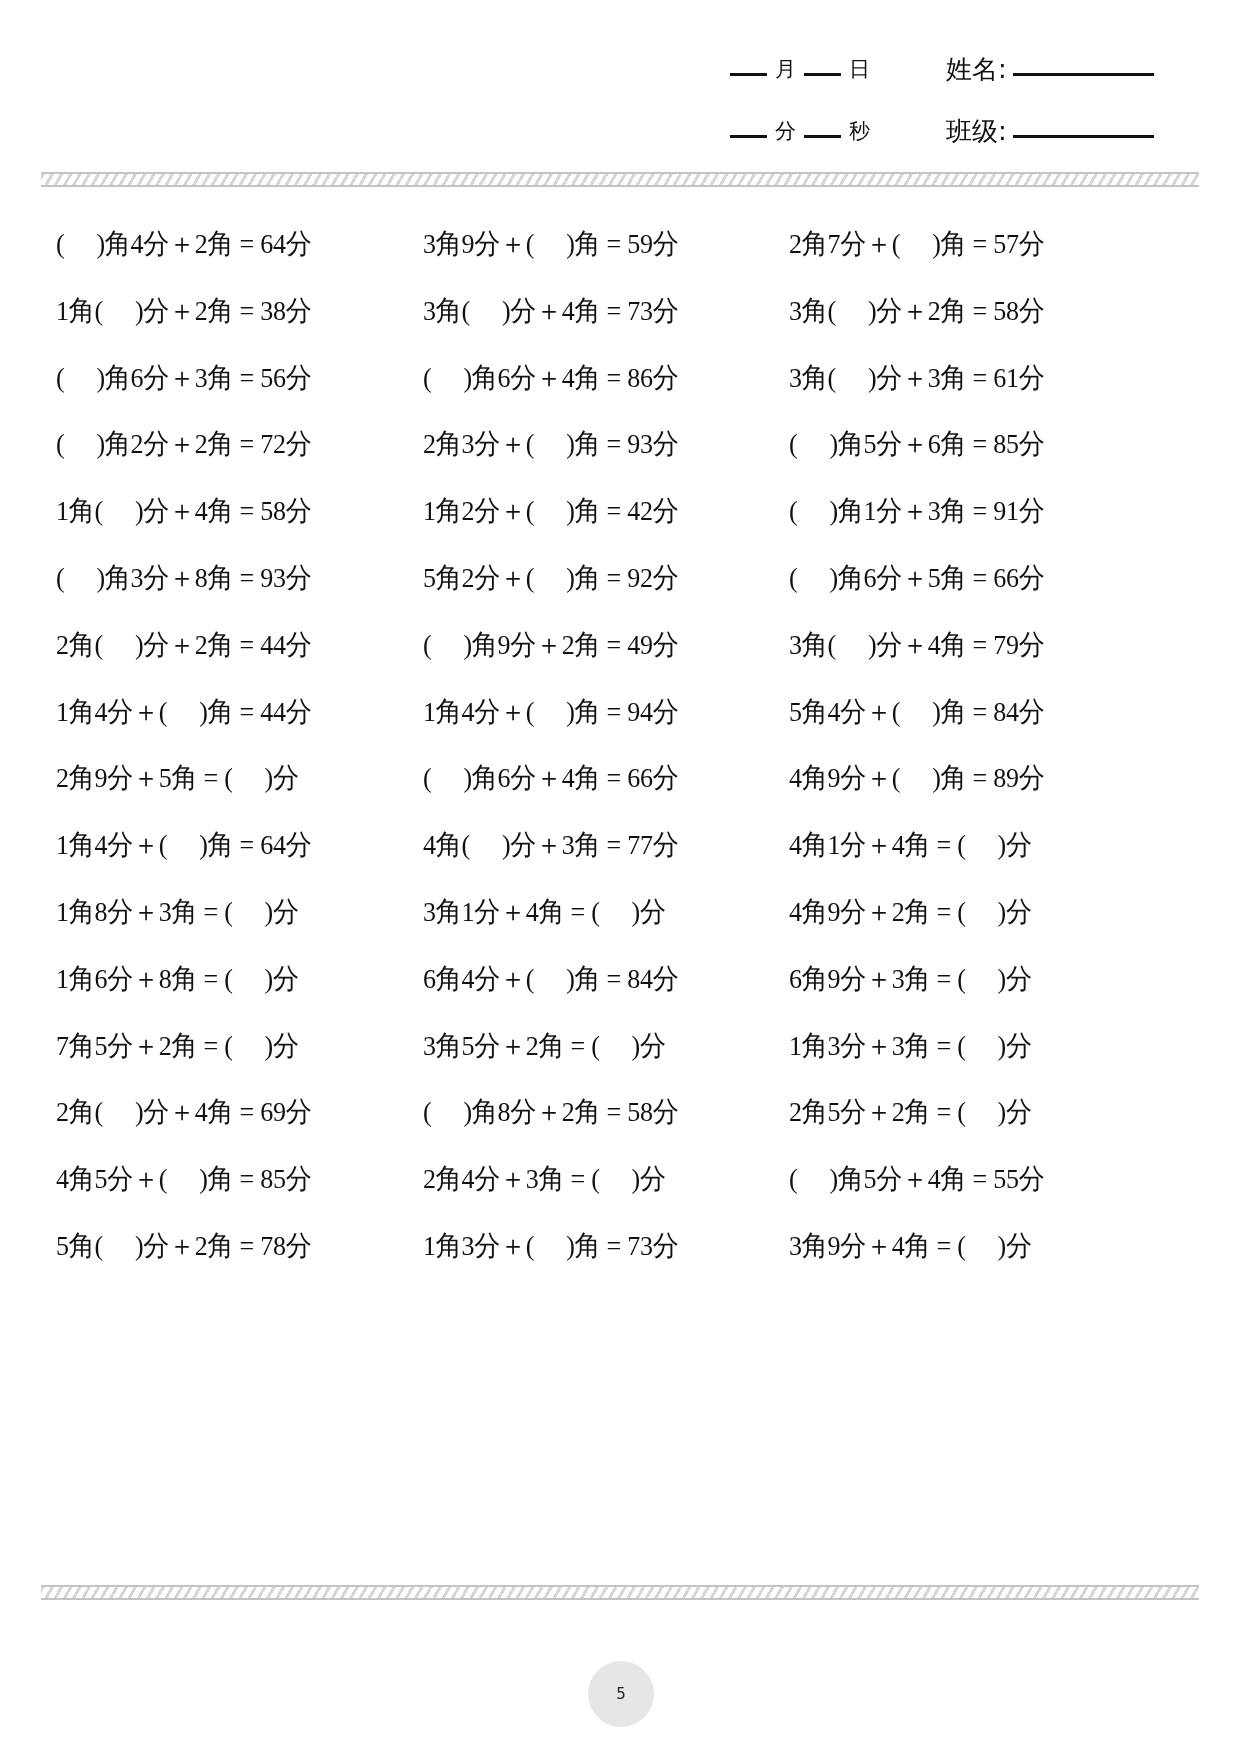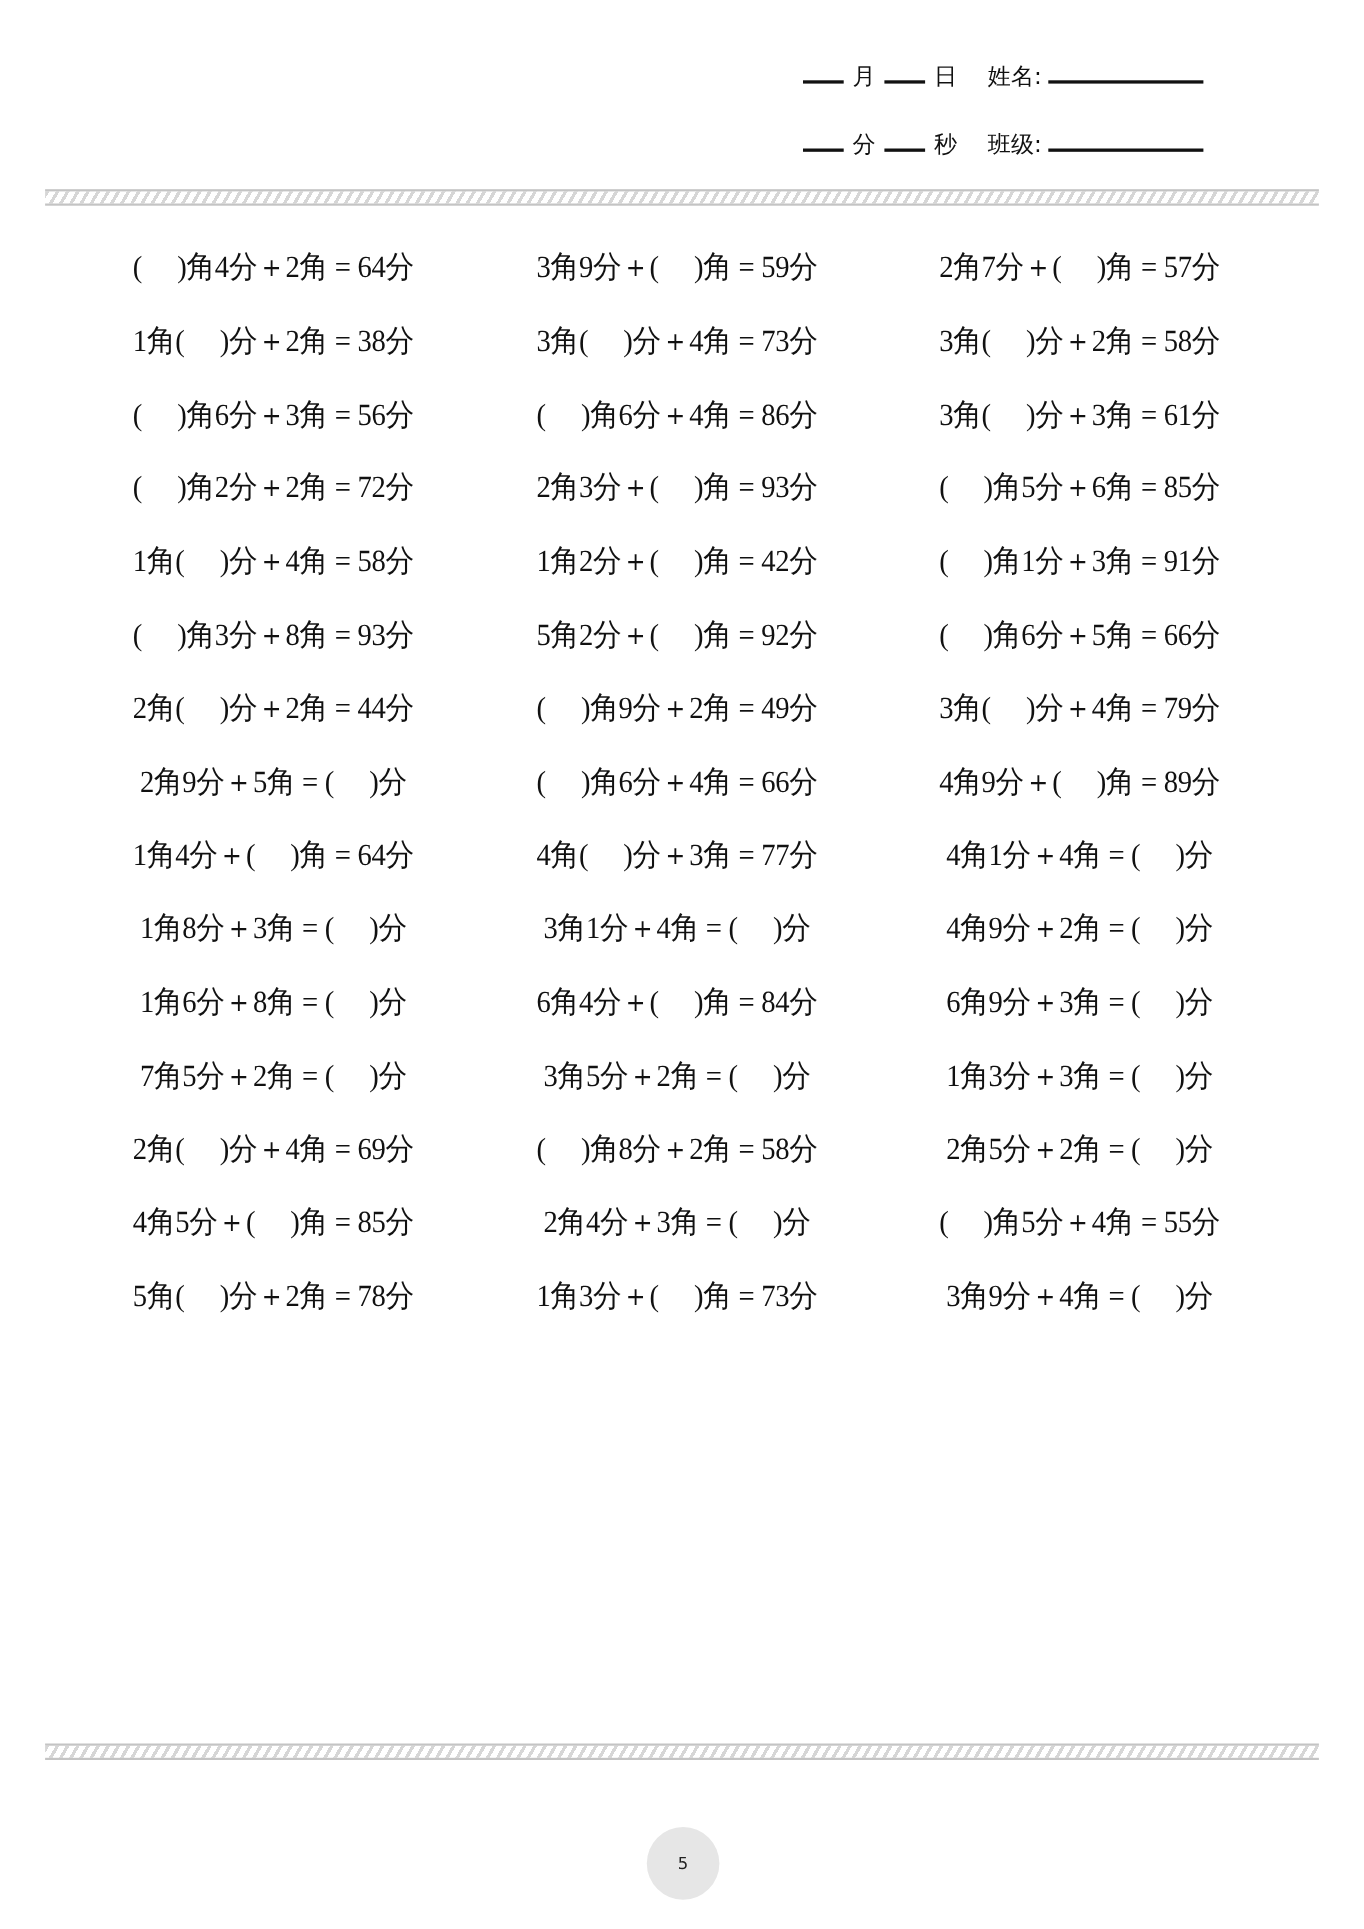--- a/index.html
+++ b/index.html
@@ -40,22 +40,22 @@
       margin-bottom: 6px;
     }
     .unit {
       display: inline-block;
       margin: 0 8px 0 8px;
       font-size: 21px;
       line-height: 26px;
     }
     .field-label {
       display: inline-block;
-      margin-left: 20px;
-      font-size: 21px;
+      margin-left: 68px;
+      font-size: 26px;
       line-height: 26px;
     }
     .blank-long {
       display: inline-block;
       width: 141px;
       border-bottom: 3px solid #111;
       margin-left: 6px;
       margin-bottom: 6px;
     }
     .separator {
@@ -70,24 +70,23 @@
         #ffffff 0px,
         #ffffff 5px,
         #d6d6d6 5px,
         #d6d6d6 8px
       );
     }
     .separator.top { top: 172px; }
     .separator.bottom { top: 1585px; }
     .problems {
       position: absolute;
-      left: 78px;
+      left: 56px;
       top: 226px;
       width: 1100px;
-      text-align: center;
     }
     .prow {
       display: flex;
       height: 66.8px;
       align-items: flex-start;
     }
     .problem {
       width: 373px;
       font-size: 28px;
       line-height: 36px;
@@ -166,20 +165,25 @@
     <div class="problem">(　 )角3分＋8角 = 93分</div>
     <div class="problem">5角2分＋(　 )角 = 92分</div>
     <div class="problem">(　 )角6分＋5角 = 66分</div>
   </div>
   <div class="prow">
     <div class="problem">2角(　 )分＋2角 = 44分</div>
     <div class="problem">(　 )角9分＋2角 = 49分</div>
     <div class="problem">3角(　 )分＋4角 = 79分</div>
   </div>
   <div class="prow">
+    <div class="problem">1角4分＋(　 )角 = 44分</div>
+    <div class="problem">1角4分＋(　 )角 = 94分</div>
+    <div class="problem">5角4分＋(　 )角 = 84分</div>
+  </div>
+  <div class="prow">
     <div class="problem">2角9分＋5角 = (　 )分</div>
     <div class="problem">(　 )角6分＋4角 = 66分</div>
     <div class="problem">4角9分＋(　 )角 = 89分</div>
   </div>
   <div class="prow">
     <div class="problem">1角4分＋(　 )角 = 64分</div>
     <div class="problem">4角(　 )分＋3角 = 77分</div>
     <div class="problem">4角1分＋4角 = (　 )分</div>
   </div>
   <div class="prow">

